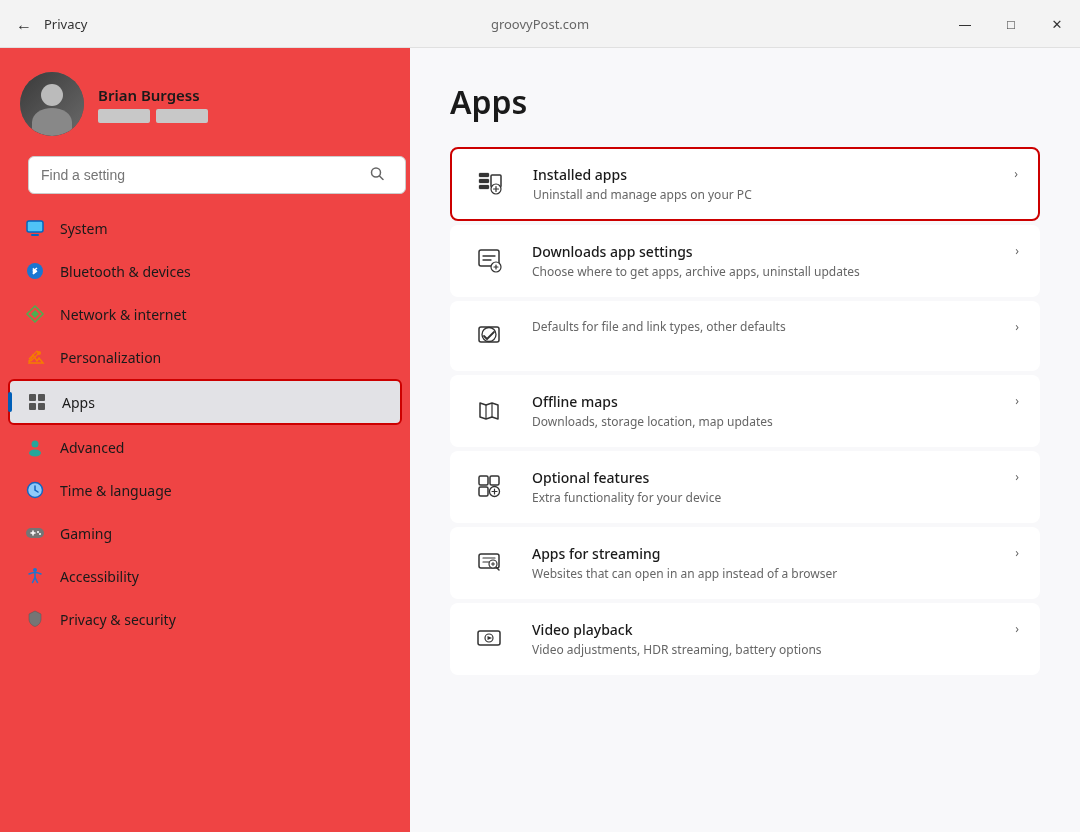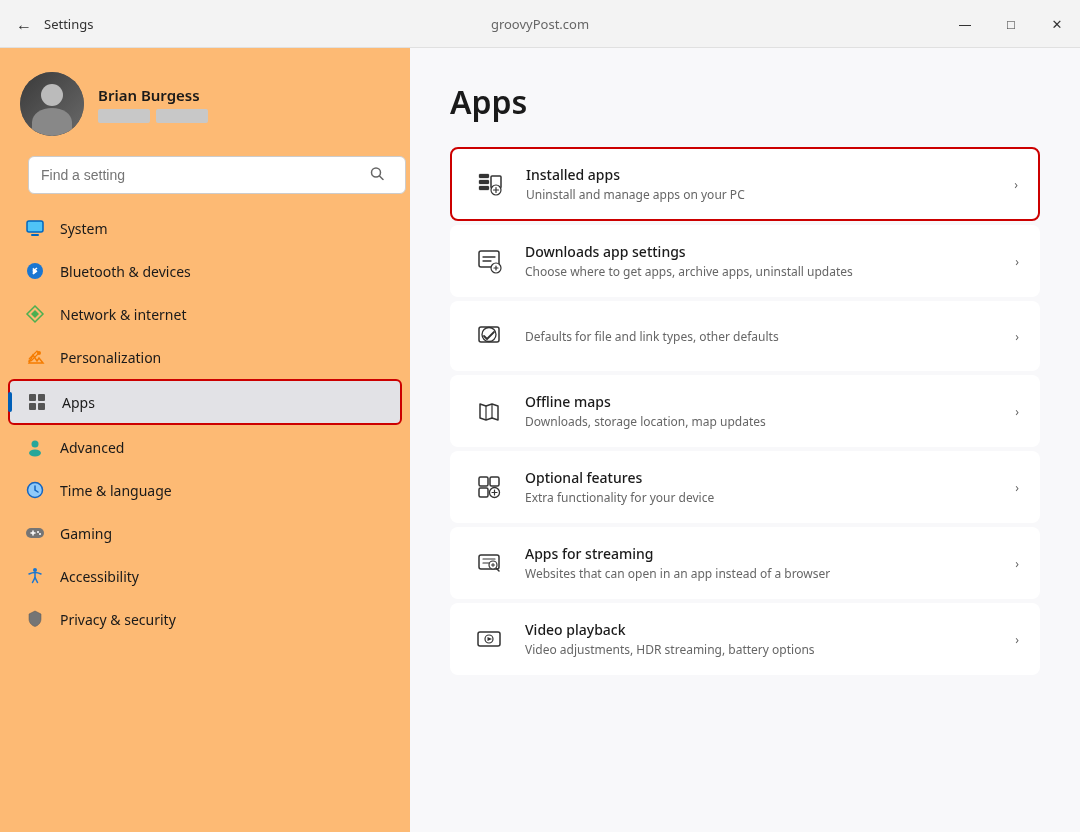--- a/index.html
+++ b/index.html
@@ -65,21 +65,21 @@
     
     .app-body {
       display: flex;
       flex: 1;
       overflow: hidden;
     }
 
     
     .sidebar {
       width: 410px;
-      background: #fdba74;
+      background: #ef4444;
       display: flex;
       flex-direction: column;
       overflow-y: auto;
       flex-shrink: 0;
       padding-bottom: 16px;
     }
 
     
     .profile {
       display: flex;
@@ -234,22 +234,21 @@
     .settings-list {
       display: flex;
       flex-direction: column;
       gap: 4px;
     }
     .settings-item {
       background: white;
       border-radius: 8px;
       padding: 16px 20px;
       display: flex;
-      align-items: center;
-      gap: 18px;
+      gap: 25px;
       cursor: pointer;
       border: 1px solid transparent;
     }
     .settings-item.highlighted {
       border: 2px solid #cc0000;
       background: white;
     }
     .settings-item-icon {
       width: 36px;
       height: 36px;
@@ -275,21 +274,21 @@
     .settings-item-chevron {
       color: #666;
       font-size: 12px;
     }
   </style>
 </head>
 <body>
 
 <div class="titlebar">
   <span class="titlebar-back">←</span>
-  <span class="titlebar-title">Settings</span>
+  <span class="titlebar-title">Privacy</span>
   <span class="titlebar-center">groovyPost.com</span>
   <div class="titlebar-controls">
     <div class="titlebar-btn">—</div>
     <div class="titlebar-btn">□</div>
     <div class="titlebar-btn close">✕</div>
   </div>
 </div>
 
 <div class="app-body">
 

